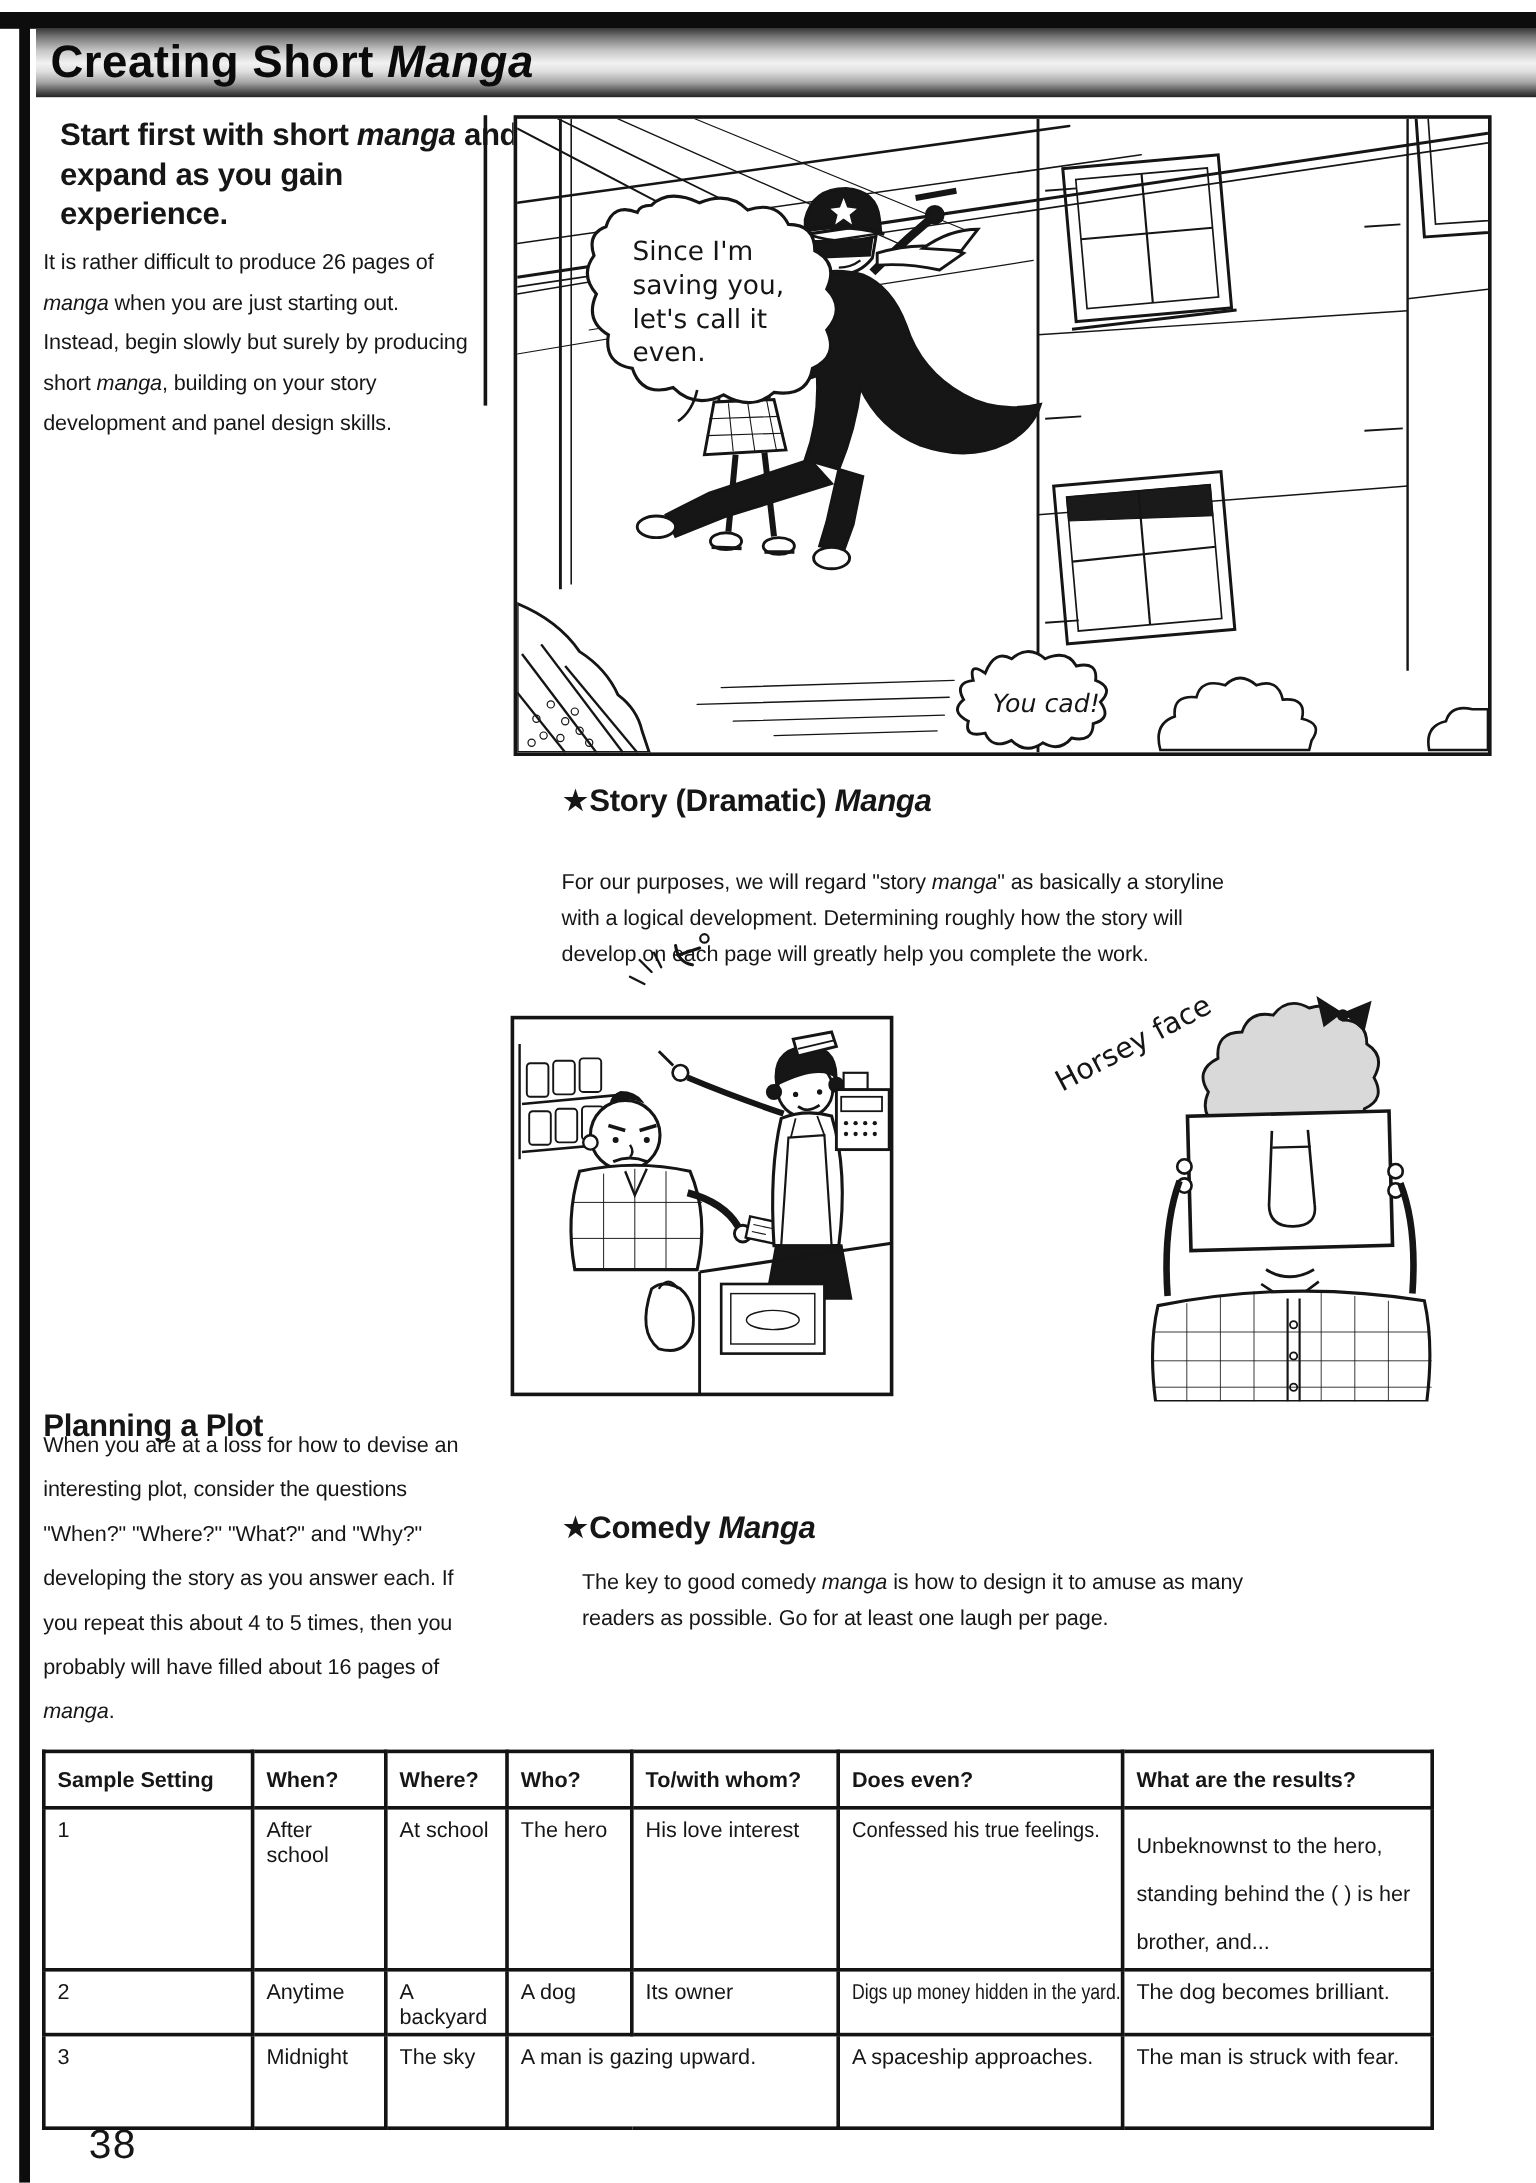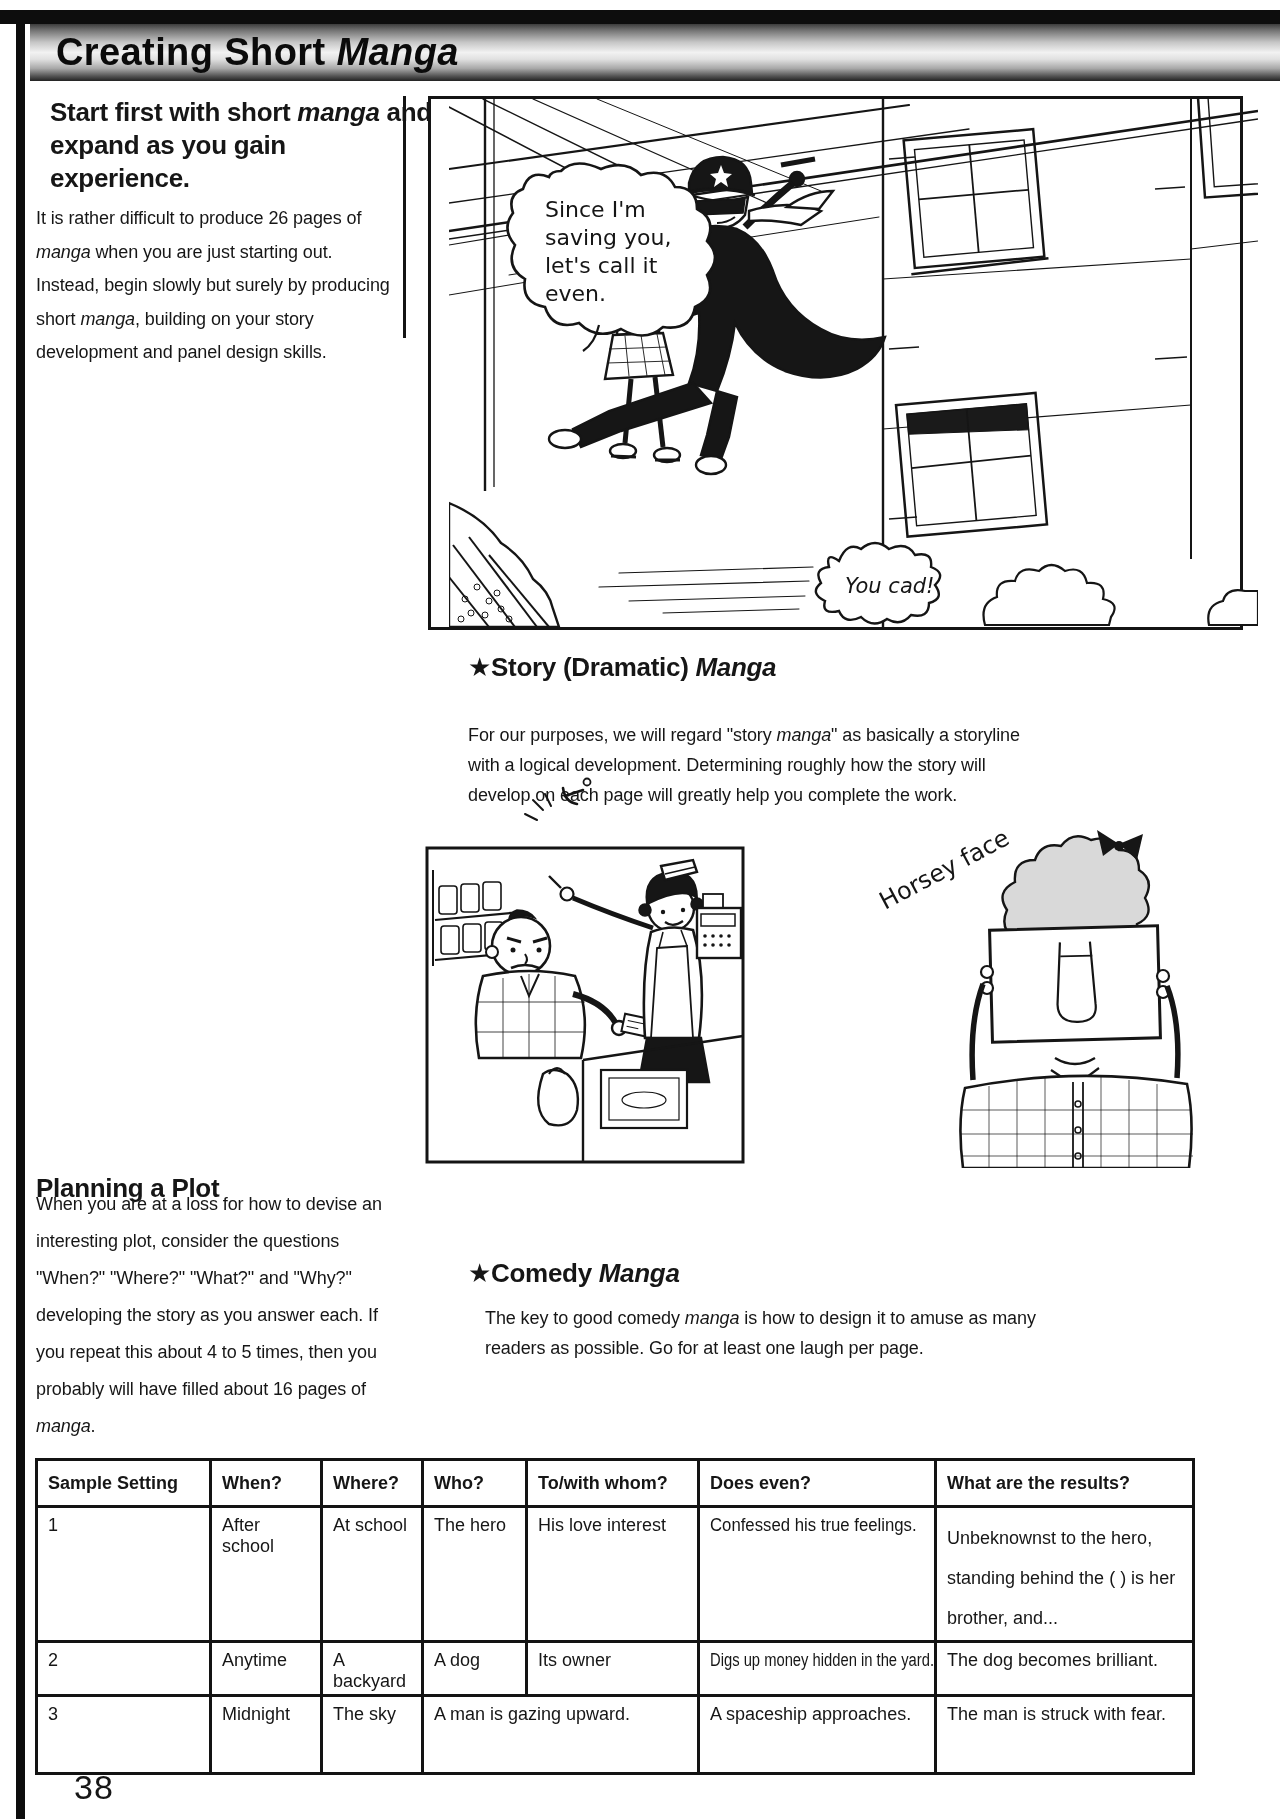--- a/index.html
+++ b/index.html
@@ -3,21 +3,21 @@
 <meta charset="utf-8">
 <title>Creating Short Manga</title>
 <style>
   html,body{margin:0;padding:0;}
   body{width:1280px;height:1819px;position:relative;background:#ffffff;
        font-family:"Liberation Sans","DejaVu Sans",sans-serif;color:#161616;overflow:hidden;}
   .abs{position:absolute;}
   .strip{background:#0d0d0d;}
   .banner{background:linear-gradient(180deg,#3c3c3c 0%,#777 12%,#c6c6c6 32%,#f2f2f2 50%,#e0e0e0 62%,#a8a8a8 78%,#565656 91%,#222 100%);
           display:flex;align-items:center;}
-  .banner-title{font-size:38px;font-weight:bold;letter-spacing:.4px;color:#0b0b0b;padding-left:26px;white-space:nowrap;}
+  .banner-title{font-size:38px;font-weight:bold;letter-spacing:.4px;color:#0b0b0b;padding-left:12px;white-space:nowrap;}
   .h1{font-size:26px;font-weight:bold;letter-spacing:-.3px;line-height:33px;}
   .h2{font-size:26px;font-weight:bold;letter-spacing:-.3px;white-space:nowrap;}
   .body-txt{font-size:18px;letter-spacing:-.1px;}
   .intro-body{line-height:33.5px;}
   .story-body,.comedy-body{line-height:30px;width:566px;}
   .plan-body{line-height:37px;}
   .divider{background:#141414;}
   .panel{border:3px solid #141414;box-sizing:border-box;background:#fff;}
   table.plot{border-collapse:collapse;table-layout:fixed;background:#fff;}
   table.plot th,table.plot td{border:3px solid #131313;text-align:left;vertical-align:top;}
@@ -43,21 +43,21 @@
 </div>
 
 <div class="abs h1" style="left:50px;top:96px;width:382px;">
   <span>Start first with short </span><i>manga</i><span> and expand as you gain experience.</span>
 </div>
 <div class="abs body-txt intro-body" style="left:36px;top:202px;width:354px;">
   <span>It is rather difficult to produce 26 pages of </span><i>manga</i><span> when you are just starting out. Instead, begin slowly but surely by producing short </span><i>manga</i><span>, building on your story development and panel design skills.</span>
 </div>
 <div class="abs divider" style="left:403px;top:96px;width:3px;height:242px;"></div>
 
-<div class="abs panel" style="left:428px;top:96px;width:815px;height:534px;padding-left:18px;">
+<div class="abs panel" style="left:428px;top:96px;width:815px;height:534px;">
 <svg width="809" height="528" viewBox="0 0 809 528">
   <g stroke="#151515" fill="none" stroke-linecap="round">
     <line x1="0" y1="70" x2="460" y2="6" stroke-width="2.2"></line>
     <line x1="0" y1="104" x2="520" y2="30" stroke-width="1.3"></line>
     <line x1="0" y1="146" x2="300" y2="96" stroke-width="1.2"></line>
     <line x1="60" y1="176" x2="430" y2="118" stroke-width="1"></line>
     <line x1="0" y1="196" x2="240" y2="156" stroke-width="1"></line>
     <line x1="0" y1="8" x2="210" y2="118" stroke-width="1.6"></line>
     <line x1="34" y1="0" x2="262" y2="112" stroke-width="1.4"></line>
     <line x1="84" y1="0" x2="318" y2="104" stroke-width="1.2"></line>

